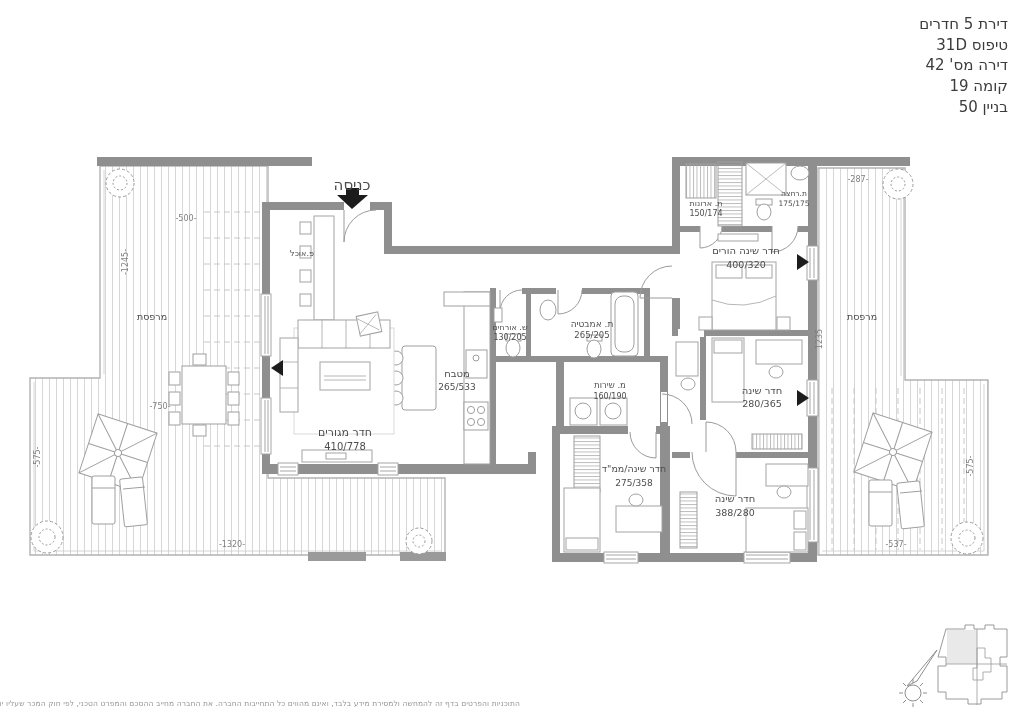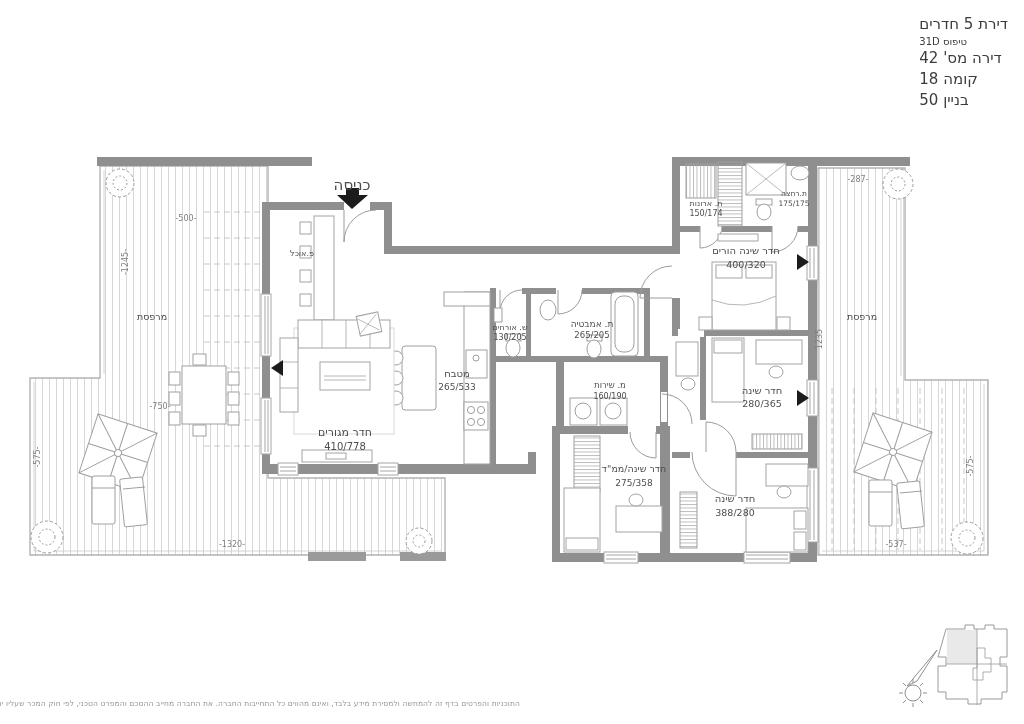--- a/index.html
+++ b/index.html
@@ -1,35 +1,35 @@
 <!DOCTYPE html>
 <html><head>
 <meta charset="utf-8">
 <style>
   html,body{margin:0;padding:0;background:#fff;}
   #canvas{position:relative;width:1024px;height:724px;background:#fff;overflow:hidden;
           font-family:"DejaVu Sans","Liberation Sans",sans-serif;}
-  #header{position:absolute;top:14px;right:16px;text-align:left;direction:rtl;
+  #header{position:absolute;top:14px;right:16px;text-align:right;direction:rtl;
           color:#3c3c3c;font-size:15px;line-height:1.38;}
-  #header .t31d{font-size:10px;}
+  #header .t31d{font-size:15px;}
   #disclaimer{position:absolute;top:699px;right:504px;direction:rtl;white-space:nowrap;
           color:#979797;font-size:7.5px;letter-spacing:.1px;}
   svg text{fill:#4d4d4d;font-family:"DejaVu Sans","Liberation Sans",sans-serif;}
   svg text.dim{fill:#7e7e7e;}
 </style>
 </head>
 <body>
 
 <div id="canvas">
 
   <div id="header">
     <div>דירת 5 חדרים</div>
     <div class="t31d">טיפוס 31D</div>
     <div>דירה מס' 42</div>
-    <div>קומה 18</div>
+    <div>קומה 19</div>
     <div>בניין 50</div>
   </div>
 
   <svg width="1024" height="724" viewBox="0 0 1024 724">
     <defs>
       <pattern id="planks" width="7" height="10" patternUnits="userSpaceOnUse">
         <path d="M0.5,0 V10" stroke="#d7d7d7" stroke-width="1"></path>
       </pattern>
       <pattern id="hatchH" width="6" height="3.5" patternUnits="userSpaceOnUse">
         <path d="M0,0.5 H6" stroke="#a8a8a8" stroke-width="0.8"></path>

